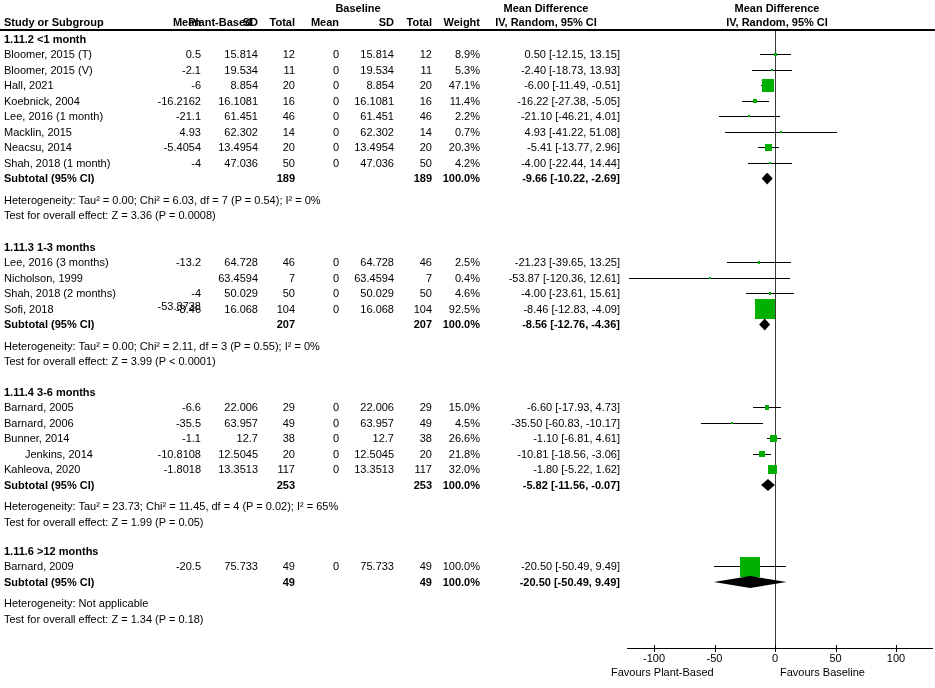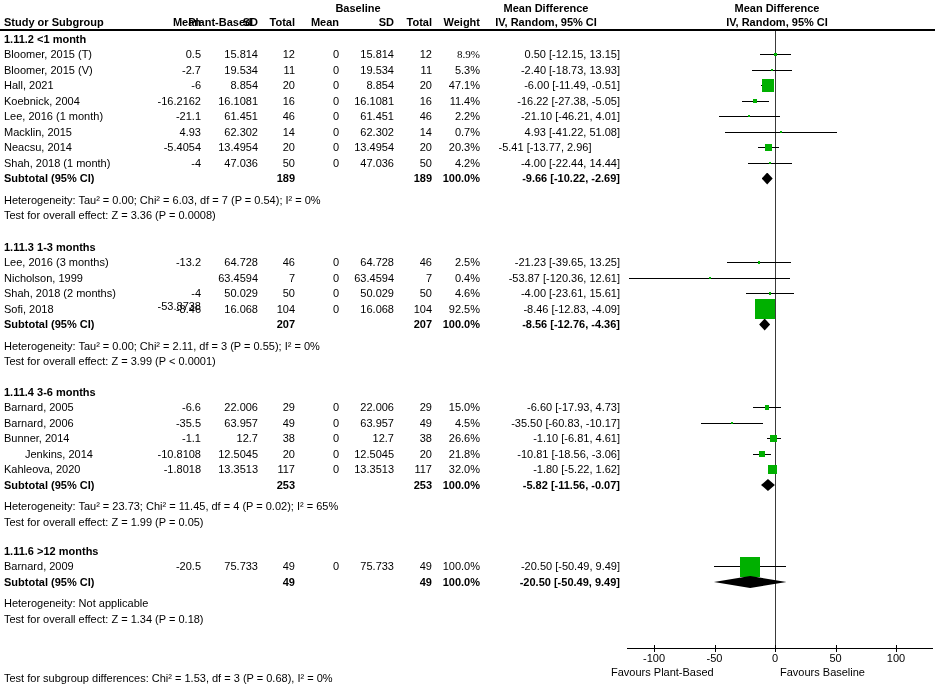--- a/index.html
+++ b/index.html
@@ -42,24 +42,24 @@
 
   <div id="rows">
       <div class="cell" style="left: 4px; top: 32.5px; width: 300px; font-weight: bold;">1.11.2 &lt;1 month</div>
       <div class="cell" style="left: 4px; top: 48px; width: 112px; font-weight: normal;">Bloomer, 2015 (T)</div>
       <div class="cell" style="left: 116px; top: 48px; width: 85px; text-align: right; font-weight: normal;">0.5</div>
       <div class="cell" style="left: 188px; top: 48px; width: 70px; text-align: right; font-weight: normal;">15.814</div>
       <div class="cell" style="left: 250px; top: 48px; width: 45px; text-align: right; font-weight: normal;">12</div>
       <div class="cell" style="left: 294px; top: 48px; width: 45px; text-align: right; font-weight: normal;">0</div>
       <div class="cell" style="left: 329px; top: 48px; width: 65px; text-align: right; font-weight: normal;">15.814</div>
       <div class="cell" style="left: 387px; top: 48px; width: 45px; text-align: right; font-weight: normal;">12</div>
-      <div class="cell" style="left: 425px; top: 48px; width: 55px; text-align: right; font-weight: normal; font-family: Liberation Serif, serif;">8.9%</div>
+      <div class="cell" style="left: 425px; top: 48px; width: 55px; text-align: right; font-weight: normal;">8.9%</div>
       <div class="cell" style="left: 470px; top: 48px; width: 150px; text-align: right; font-weight: normal;">0.50 [-12.15, 13.15]</div>
       <div class="cell" style="left: 4px; top: 63.5px; width: 112px; font-weight: normal;">Bloomer, 2015 (V)</div>
-      <div class="cell" style="left: 116px; top: 63.5px; width: 85px; text-align: right; font-weight: normal;">-2.7</div>
+      <div class="cell" style="left: 116px; top: 63.5px; width: 85px; text-align: right; font-weight: normal;">-2.1</div>
       <div class="cell" style="left: 188px; top: 63.5px; width: 70px; text-align: right; font-weight: normal;">19.534</div>
       <div class="cell" style="left: 250px; top: 63.5px; width: 45px; text-align: right; font-weight: normal;">11</div>
       <div class="cell" style="left: 294px; top: 63.5px; width: 45px; text-align: right; font-weight: normal;">0</div>
       <div class="cell" style="left: 329px; top: 63.5px; width: 65px; text-align: right; font-weight: normal;">19.534</div>
       <div class="cell" style="left: 387px; top: 63.5px; width: 45px; text-align: right; font-weight: normal;">11</div>
       <div class="cell" style="left: 425px; top: 63.5px; width: 55px; text-align: right; font-weight: normal;">5.3%</div>
       <div class="cell" style="left: 470px; top: 63.5px; width: 150px; text-align: right; font-weight: normal;">-2.40 [-18.73, 13.93]</div>
       <div class="cell" style="left: 4px; top: 79px; width: 112px; font-weight: normal;">Hall, 2021</div>
       <div class="cell" style="left: 116px; top: 79px; width: 85px; text-align: right; font-weight: normal;">-6</div>
       <div class="cell" style="left: 188px; top: 79px; width: 70px; text-align: right; font-weight: normal;">8.854</div>
@@ -97,21 +97,21 @@
       <div class="cell" style="left: 425px; top: 125.5px; width: 55px; text-align: right; font-weight: normal;">0.7%</div>
       <div class="cell" style="left: 470px; top: 125.5px; width: 150px; text-align: right; font-weight: normal;">4.93 [-41.22, 51.08]</div>
       <div class="cell" style="left: 4px; top: 141px; width: 112px; font-weight: normal;">Neacsu, 2014</div>
       <div class="cell" style="left: 116px; top: 141px; width: 85px; text-align: right; font-weight: normal;">-5.4054</div>
       <div class="cell" style="left: 188px; top: 141px; width: 70px; text-align: right; font-weight: normal;">13.4954</div>
       <div class="cell" style="left: 250px; top: 141px; width: 45px; text-align: right; font-weight: normal;">20</div>
       <div class="cell" style="left: 294px; top: 141px; width: 45px; text-align: right; font-weight: normal;">0</div>
       <div class="cell" style="left: 329px; top: 141px; width: 65px; text-align: right; font-weight: normal;">13.4954</div>
       <div class="cell" style="left: 387px; top: 141px; width: 45px; text-align: right; font-weight: normal;">20</div>
       <div class="cell" style="left: 425px; top: 141px; width: 55px; text-align: right; font-weight: normal;">20.3%</div>
-      <div class="cell" style="left: 470px; top: 141px; width: 150px; text-align: center; font-weight: normal;">-5.41 [-13.77, 2.96]</div>
+      <div class="cell" style="left: 470px; top: 141px; width: 150px; text-align: right; font-weight: normal;">-5.41 [-13.77, 2.96]</div>
       <div class="cell" style="left: 4px; top: 156.5px; width: 112px; font-weight: normal;">Shah, 2018 (1 month)</div>
       <div class="cell" style="left: 116px; top: 156.5px; width: 85px; text-align: right; font-weight: normal;">-4</div>
       <div class="cell" style="left: 188px; top: 156.5px; width: 70px; text-align: right; font-weight: normal;">47.036</div>
       <div class="cell" style="left: 250px; top: 156.5px; width: 45px; text-align: right; font-weight: normal;">50</div>
       <div class="cell" style="left: 294px; top: 156.5px; width: 45px; text-align: right; font-weight: normal;">0</div>
       <div class="cell" style="left: 329px; top: 156.5px; width: 65px; text-align: right; font-weight: normal;">47.036</div>
       <div class="cell" style="left: 387px; top: 156.5px; width: 45px; text-align: right; font-weight: normal;">50</div>
       <div class="cell" style="left: 425px; top: 156.5px; width: 55px; text-align: right; font-weight: normal;">4.2%</div>
       <div class="cell" style="left: 470px; top: 156.5px; width: 150px; text-align: right; font-weight: normal;">-4.00 [-22.44, 14.44]</div>
       <div class="cell" style="left: 4px; top: 172px; width: 112px; font-weight: bold;">Subtotal (95% CI)</div>
@@ -286,14 +286,13 @@
       <div class="tick" style="left: 775px;"></div>
       <div class="cell" style="left: 755px; top: 652px; width: 40px; text-align: center;">0</div>
       <div class="tick" style="left: 835.5px;"></div>
       <div class="cell" style="left: 815.5px; top: 652px; width: 40px; text-align: center;">50</div>
       <div class="tick" style="left: 896px;"></div>
       <div class="cell" style="left: 876px; top: 652px; width: 40px; text-align: center;">100</div>
       <div class="cell" style="left: 611px; top: 666px; width: 160px; text-align: left;">Favours Plant-Based</div>
       <div class="cell" style="left: 780px; top: 666px; width: 160px; text-align: left;">Favours Baseline</div>
     </div>
 
-  <div class="cell" style="left:4px;top:672px;width:600px">Test for subgroup differences: Chi² = 1.53, df = 3 (P = 0.68), I² = 0%</div>
 </div>
 
 </body></html>

